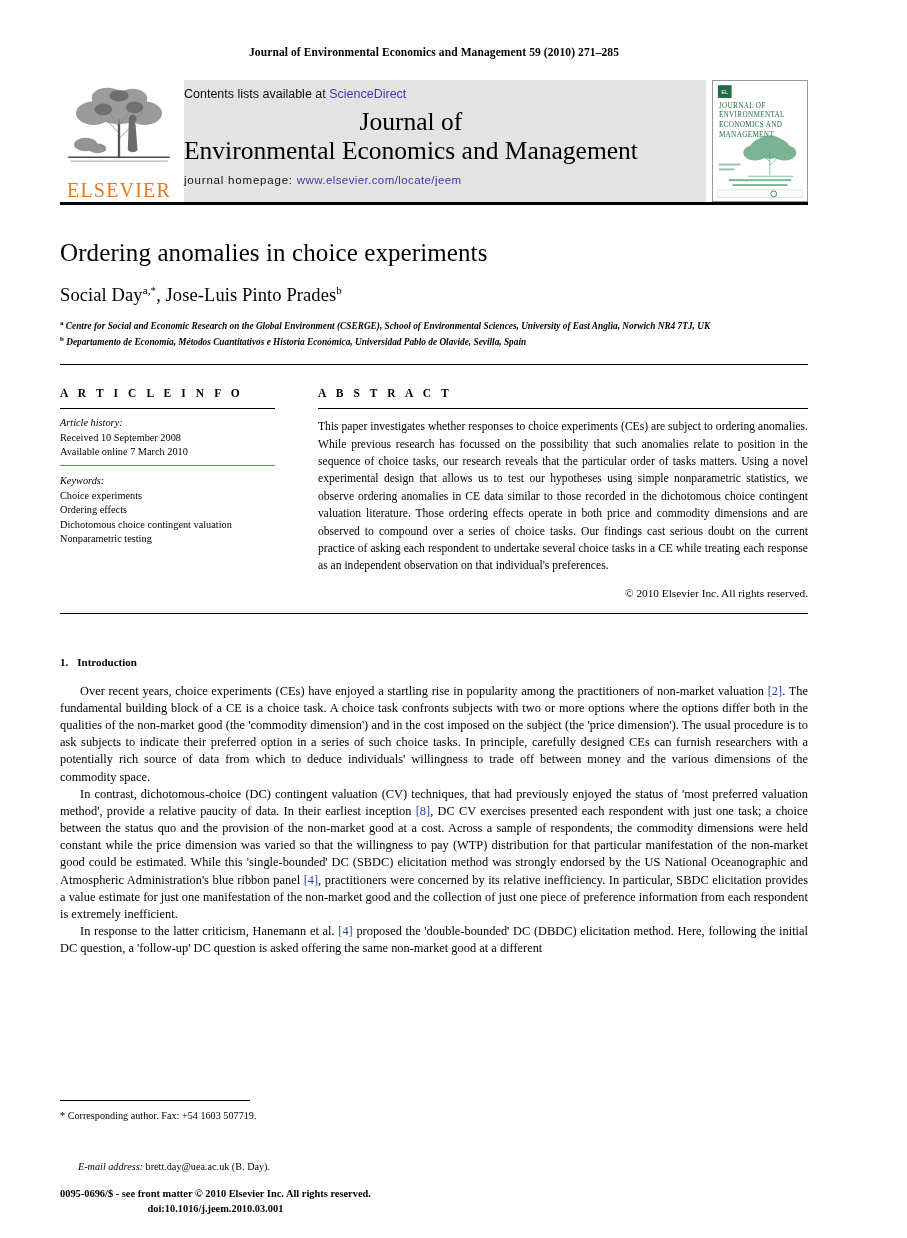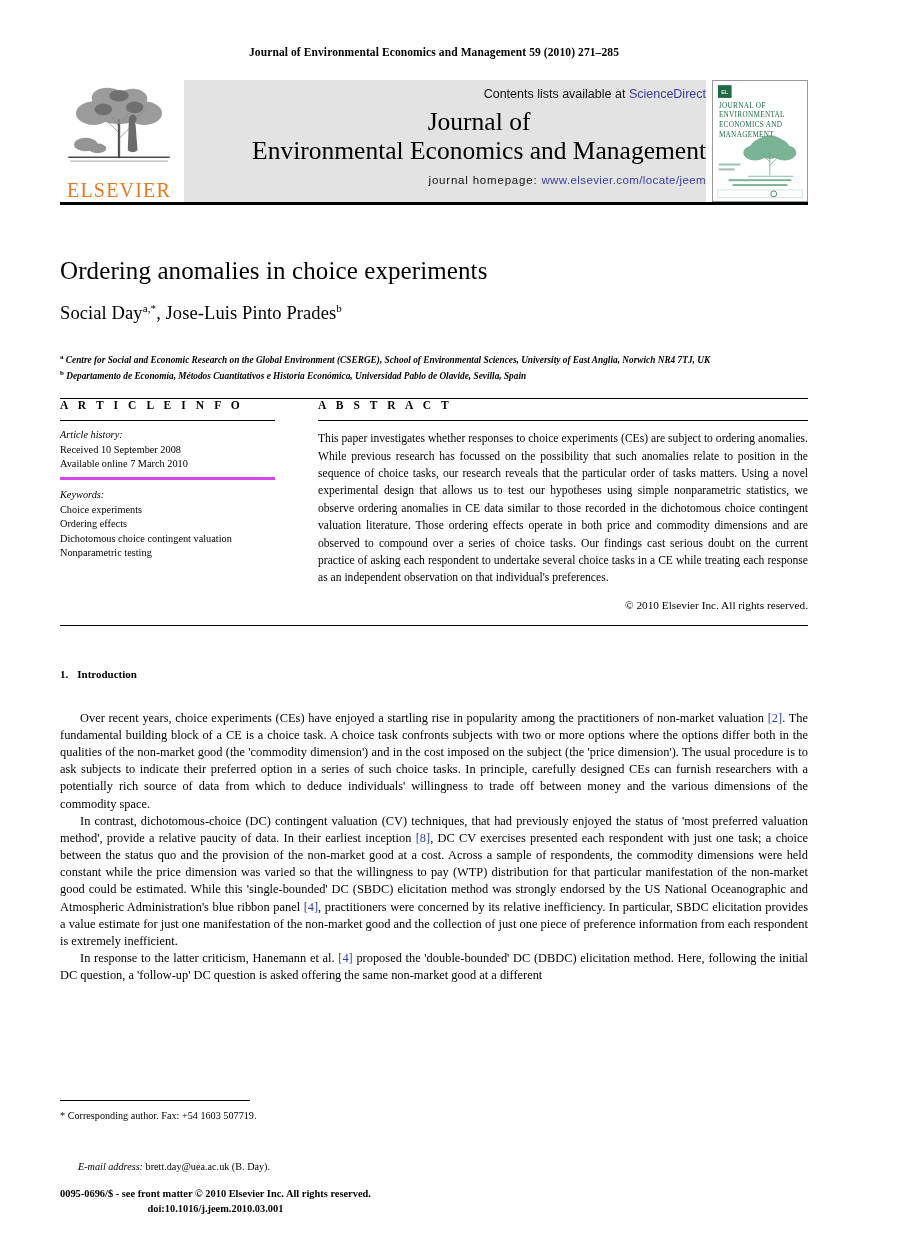--- a/index.html
+++ b/index.html
@@ -61,21 +61,21 @@
     color: #E87722;
     font-weight: normal;
     margin-top: 13px;
   }
   .masthead-center {
     flex: 1 1 auto;
     background: #e3e3e3;
     margin: 0 6px 0 6px;
     display: flex;
     flex-direction: column;
-    align-items: flex-end;
+    align-items: flex-start;
     justify-content: flex-start;
     padding-top: 7px;
     box-sizing: border-box;
   }
   .contents-line {
     font-family: "Liberation Sans", sans-serif;
     font-size: 12.5px;
     color: #111;
   }
   .contents-line .sd {
@@ -104,53 +104,54 @@
     width: 96px;
     flex: 0 0 96px;
     border: 1px solid #999;
     box-sizing: border-box;
     background: #ffffff;
     position: relative;
     overflow: hidden;
   }
 
   
-  .title-block { padding-top: 52px; }
+  .title-block { padding-top: 34px; }
   .art-title {
     font-size: 25px;
     font-weight: normal;
     margin: 0;
     letter-spacing: 0.1px;
   }
   .authors {
     font-size: 18.5px;
     margin-top: 17px;
     letter-spacing: 0.1px;
   }
   .authors sup { font-size: 11px; vertical-align: super; }
   .affil {
     font-size: 9.3px;
     font-style: italic;
     font-weight: bold;
     line-height: 1.5;
-    margin-top: 28px;
+    margin-top: 12px;
   }
   .affil div sup {
     font-style: normal;
     font-size: 7px;
     vertical-align: super;
   }
 
   
   .rule-top {
     border-top: 1px solid #000;
     margin-top: 14px;
   }
   .info-area {
     display: flex;
+    margin-top: 22px;
   }
   .col-info {
     width: 215px;
     flex: 0 0 215px;
     margin-right: 43px;
   }
   .col-abstract { flex: 1 1 auto; }
   .sec-label {
     font-family: "Liberation Serif", serif;
     font-size: 11.5px;
@@ -159,21 +160,21 @@
   }
   .hr-thin {
     border-top: 1px solid #000;
     margin: 9px 0 0 0;
   }
   .info-hist {
     font-size: 10.3px;
     line-height: 1.42;
     padding-top: 7px;
     padding-bottom: 5px;
-    border-bottom: 3px solid #d946ef;
+    border-bottom: 1px solid #d946ef;
   }
   .info-hist .it { font-style: italic; }
   .info-keys {
     font-size: 10.3px;
     line-height: 1.42;
     padding-top: 8px;
   }
   .info-keys .it { font-style: italic; }
   .abstract-body {
     font-size: 11.6px;
@@ -195,21 +196,21 @@
   .section-head {
     font-size: 11px;
     font-weight: bold;
     margin-top: 42px;
   }
   .section-head .num { margin-right: 9px; }
   .body-text {
     font-size: 12.4px;
     line-height: 1.385;
     text-align: justify;
-    margin-top: 30px;
+    margin-top: 15px;
   }
   .body-text p { margin: 0; text-indent: 20px; }
   .ref { color: #2b3fa0; }
 
   
   .footnotes {
     position: absolute;
     left: 60px;
     bottom: 64px;
     width: 430px;

